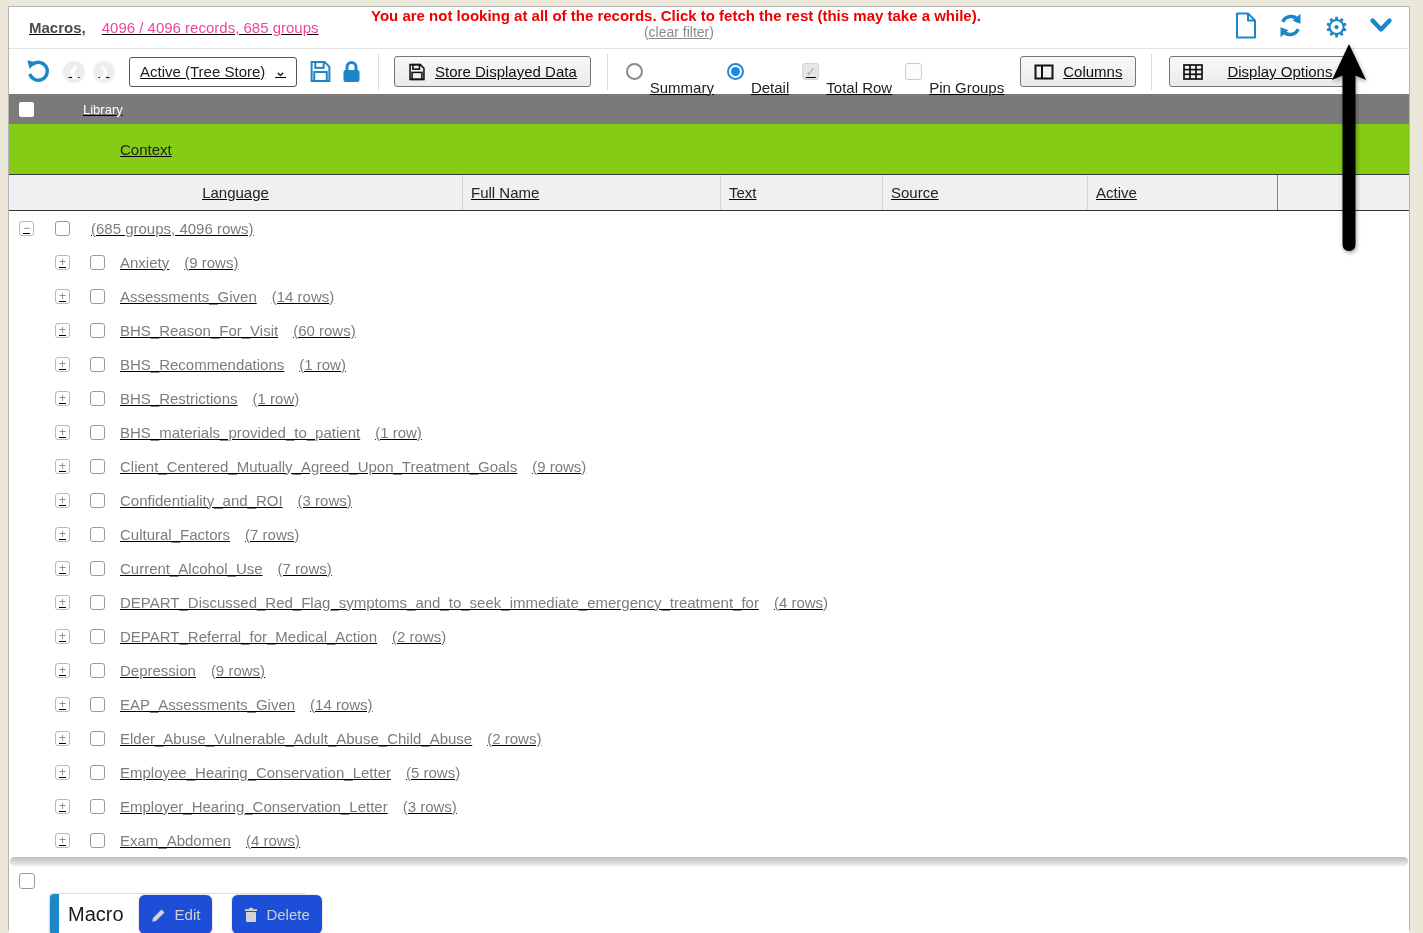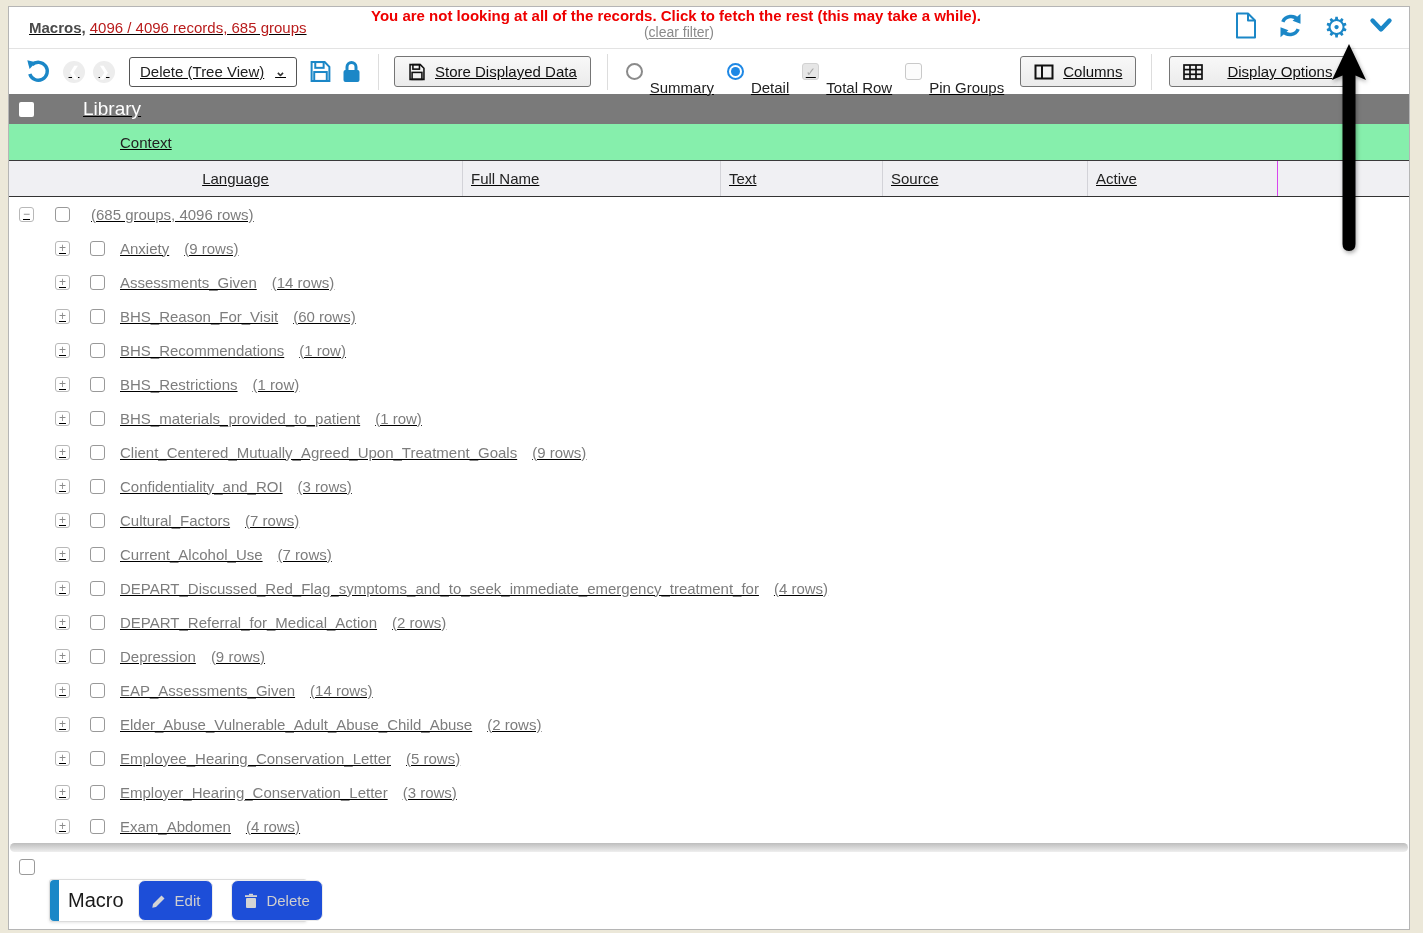--- a/index.html
+++ b/index.html
@@ -5,21 +5,21 @@
   html,body{margin:0;padding:0;}
   body{font-family:"Liberation Sans", sans-serif; background:#ece8d9;}
   .stage{position:relative;width:1423px;height:933px;background:#ece8d9;overflow:hidden;}
   .panel{position:absolute;left:8px;top:6px;width:1402px;height:924px;background:#fff;
          border:1px solid #b5b5b5;box-sizing:border-box;text-decoration:underline;}
 
   
   .title-row{position:relative;height:42px;border-bottom:1px solid #e3e3e3;box-sizing:border-box;
              display:flex;align-items:center;}
   .title{font-weight:bold;font-size:15px;color:#4a4a4a;margin-left:20px;white-space:pre;}
-  .subtitle{font-size:15px;color:#b91c1c;margin-left:4px;}
+  .subtitle{font-size:15px;color:#ec4899;margin-left:16px;}
   .warning-wrap{position:absolute;left:362px;top:0;height:100%;display:flex;align-items:center;flex-direction:column;}
   .warning{color:#ee0000;font-weight:bold;font-size:15px;}
   .clearfilter{color:#8a8a8a;font-size:14px;margin-left:6px;}
   .clearfilter a{color:#8a8a8a;text-decoration:underline;cursor:pointer;}
   .title-icons{position:absolute;right:16px;top:0;height:100%;display:flex;align-items:center;gap:20px;}
   .gear-glyph{font-size:28px;color:#1b87c7;line-height:28px;}
 
   
   .toolbar{height:45px;display:flex;align-items:center;}
   .vdiv{width:1px;height:36px;background:#ddd;}
@@ -39,22 +39,22 @@
   .tb-cb{width:17px;height:17px;border:1px solid #c9c9c9;border-radius:3px;background:#fcfcfc;
          box-sizing:border-box;display:flex;align-items:center;justify-content:center;
          font-size:12px;color:transparent;flex:none;}
   .tb-cb.checked-disabled{background:#e6e6e6;border-color:#d2d2d2;color:#aaa;}
   .tb-label{font-size:15px;color:#222;margin-left:7px;margin-top:32px;}
   .tb-item{display:flex;align-items:center;}
 
   
   .lib-bar{height:30px;background:#7a7a7a;display:flex;align-items:center;}
   .lib-cb{width:15px;height:15px;background:#fff;border-radius:2px;margin-left:10px;flex:none;}
-  .lib-label{color:#fff;font-size:19px;margin-left:49px;}
-  .context-row{height:37px;background:#86efac;border-bottom:1px solid #3a3a3a;box-sizing:border-box;
+  .lib-label{color:#fff;font-size:13px;margin-left:49px;}
+  .context-row{height:51px;background:#84cc16;border-bottom:1px solid #3a3a3a;box-sizing:border-box;
                display:flex;align-items:center;}
   .context-label{font-size:15px;color:#222;margin-left:111px;}
   .col-headers{height:36px;background:#f0f0f3;border-bottom:1px solid #333;box-sizing:border-box;
                display:flex;align-items:stretch;}
   .hcell{display:flex;align-items:center;border-right:1px solid #d3d3d8;box-sizing:border-box;
          font-size:15px;color:#222;padding-left:8px;}
   .hcell.center{justify-content:center;padding-left:0;}
   .hcell.last{border-right:1px solid #d946ef;}
   .hfill{flex:1;}
 
@@ -131,21 +131,21 @@
     <div class="toolbar">
       <span style="margin-left:16px;display:flex;">
         <svg width="25" height="25" viewBox="0 0 24 24">
           <path d="M6.8 5.6 A8.6 8.6 0 1 1 4.6 14.4" fill="none" stroke="#1b87c7" stroke-width="3.3"></path>
           <polygon points="2.2,1.2 10.4,3.2 4.4,9.6" fill="#1b87c7"></polygon>
         </svg>
       </span>
       <span class="circle-btn" style="margin-left:13px;">❮</span>
       <span class="circle-btn" style="margin-left:8px;">❯</span>
       <div class="select" style="margin-left:14px;">
-        <span>Delete (Tree View)</span>
+        <span>Active (Tree Store)</span>
         <span class="chev">⌄</span>
       </div>
       <span style="margin-left:12px;display:flex;">
         <svg width="23" height="23" viewBox="0 0 22 22" fill="none" stroke="#1b87c7" stroke-width="1.9">
           <path d="M2.5 2 h12.5 l4.5 4.5 v13.5 h-17 z"></path>
           <rect x="6" y="2" width="8" height="5.5"></rect>
           <rect x="5" y="11.5" width="12" height="8.5"></rect>
         </svg>
       </span>
       <span style="margin-left:9px;display:flex;">

